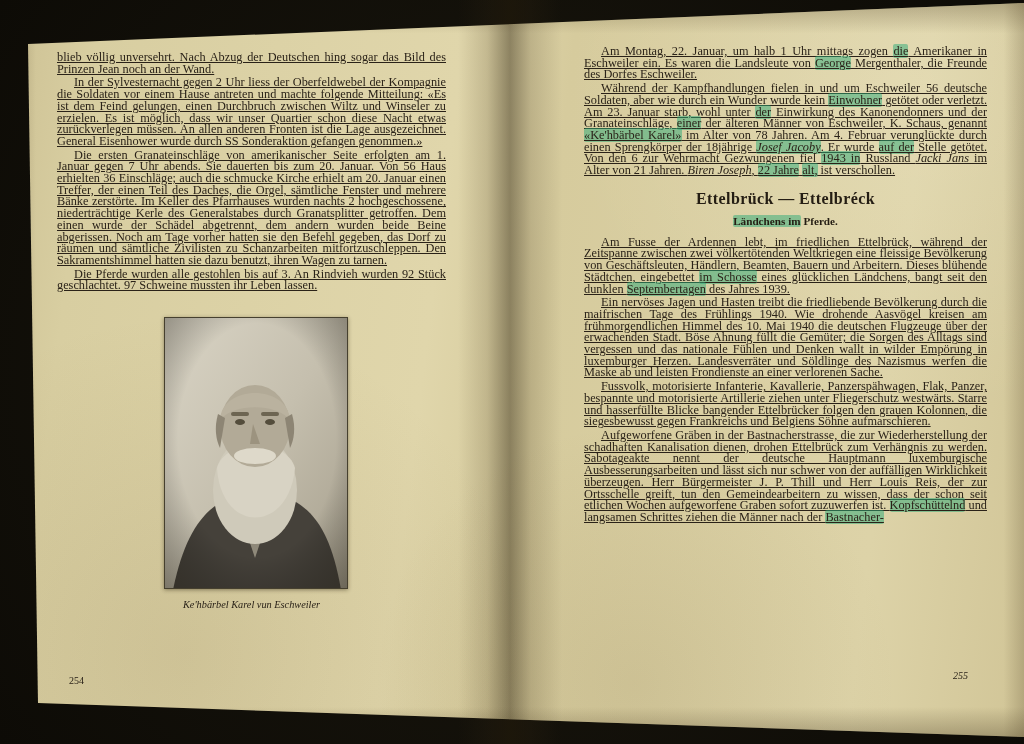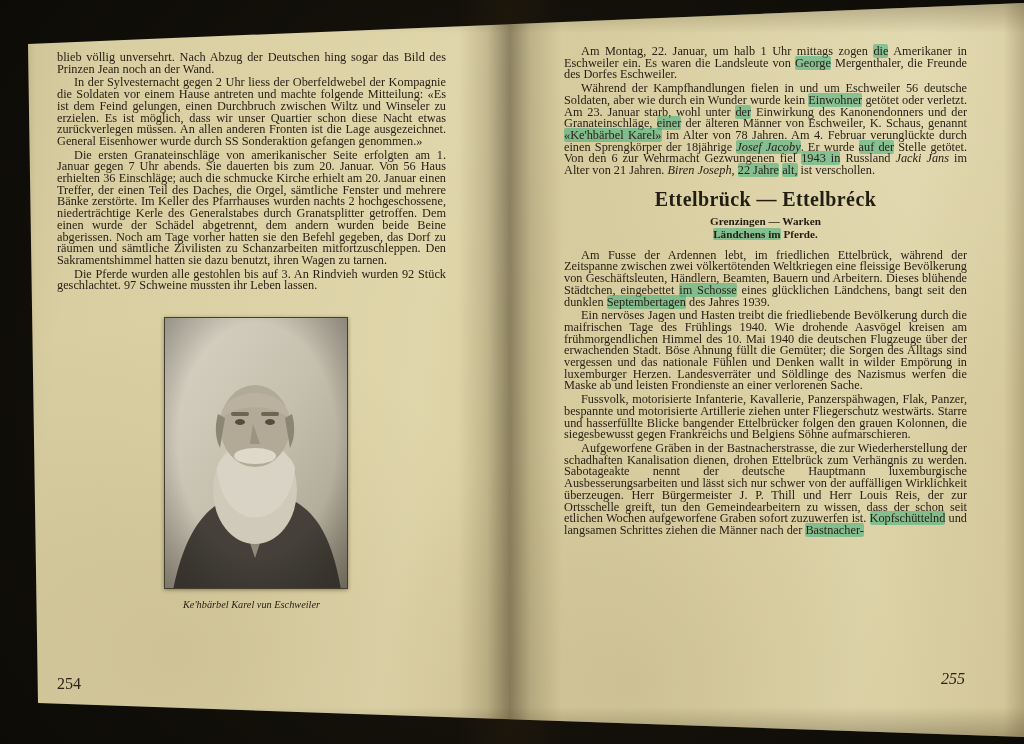--- a/index.html
+++ b/index.html
@@ -37,51 +37,51 @@
       rgba(58,44,20,0) 0%, rgba(58,44,20,.16) 28%,
       rgba(40,30,11,.44) 50%, rgba(58,44,20,.18) 70%, rgba(58,44,20,0) 100%);
   }
 
   .col {
     position:absolute; z-index:3; color:#2a2218;
     font-size:12.3px; line-height:11.7px;
     text-align:justify; hyphens:auto; -webkit-hyphens:auto;
   }
   .col-left  { left:57px;  top:52px; width:389px; }
-  .col-right { left:564px; top:46px; width:403px; }
+  .col-right { left:584px; top:46px; width:403px; }
 
-  .para { margin-bottom:2px; }
+  .para { margin-bottom:2px;text-decoration:underline; }
   .indent { text-indent:17px; }
 
   .hl { background: rgba(44,170,120,.5); border-radius:2px; box-decoration-break:clone; -webkit-box-decoration-break:clone; }
   .it { font-style:italic; }
 
   .section-heading {
-    font-size:20px; font-weight:bold; text-align:center;
+    font-size:16px; font-weight:bold; text-align:center;
     letter-spacing:.4px; margin:13px 0 7px 0; line-height:18px; color:#241d13;
   }
   .subheading {
     font-size:11.2px; font-weight:bold; text-align:center;
     line-height:13px; color:#241d13; text-indent:0;
   }
   .subheadings { margin-bottom:9px; }
 
   .photo-figure { width:176px; margin:25px auto 0 auto; text-align:center; }
   .photo {
     width:184px; height:272px; border:1px solid #46402f;
     box-shadow: 0 1px 4px rgba(40,30,10,.45), inset 0 0 14px rgba(30,25,12,.5);
     background:#b9b3a2; overflow:hidden;
   }
   .photo svg { display:block; }
   .caption {
     font-style:italic; font-size:10.3px; line-height:12px;
     margin-top:10px; color:#2a2218; text-align:center;
   }
 
-  .pagenum { position:absolute; z-index:3; font-size:16px; color:#2a2218; }
+  .pagenum { position:absolute; z-index:3; font-size:10px; color:#2a2218;margin-left:12px; }
   .pn-left  { left:57px;  top:675px; }
   .pn-right { left:941px; top:670px;font-style:italic; }
 </style>
 </head>
 <body>
 
 <div class="scan">
 
   <div class="paper"></div>
   <div class="gutter"></div>
@@ -129,21 +129,20 @@
     </figure>
   </div>
   <div class="pagenum pn-left">254</div>
 
   <div class="col col-right">
     <p class="para indent"><span>Am Montag, 22. Januar, um halb 1 Uhr mittags zogen </span><span class="hl">die</span><span> Amerikaner in Eschweiler ein. Es waren die Landsleute von </span><span class="hl">George</span><span> Mergenthaler, die Freunde des Dorfes Eschweiler.</span></p>
     <p class="para indent"><span>Während der Kampfhandlungen fielen in und um Eschweiler 56 deutsche Soldaten, aber wie durch ein Wunder wurde kein </span><span class="hl">Einwohner</span><span> getötet oder verletzt. Am 23. Januar starb, wohl unter </span><span class="hl">der</span><span> Einwirkung des Kanonendonners und der Granateinschläge, </span><span class="hl">einer</span><span> der älteren Männer von Eschweiler, K. Schaus, genannt </span><span class="hl">«Ke'hbärbel Karel»</span><span> im Alter von 78 Jahren. Am 4. Februar verunglückte durch einen Sprengkörper der 18jährige </span><span class="hl it">Josef Jacoby</span><span>. Er wurde </span><span class="hl">auf der</span><span> Stelle getötet. Von den 6 zur Wehrmacht Gezwungenen fiel </span><span class="hl">1943 in</span><span> Russland </span><span class="it">Jacki Jans</span><span> im Alter von 21 Jahren. </span><span class="it">Biren Joseph</span><span>, </span><span class="hl">22 Jahre</span><span> </span><span class="hl">alt,</span><span> ist verschollen.</span></p>
 
     <h2 class="section-heading">Ettelbrück — Ettelbréck</h2>
     <div class="subheadings">
-      <h3 class="subheading"><span>Grenzingen — Warken</span></h3>
       <h3 class="subheading"><span class="hl">Ländchens im</span><span> Pferde.</span></h3>
     </div>
 
     <p class="para indent"><span>Am Fusse der Ardennen lebt, im friedlichen Ettelbrück, während der Zeitspanne zwischen zwei völkertötenden Weltkriegen eine fleissige Bevölkerung von Geschäftsleuten, Händlern, Beamten, Bauern und Arbeitern. Dieses blühende Städtchen, eingebettet </span><span class="hl">im Schosse</span><span> eines glücklichen Ländchens, bangt seit den dunklen </span><span class="hl">Septembertagen</span><span> des Jahres 1939.</span></p>
     <p class="para indent"><span>Ein nervöses Jagen und Hasten treibt die friedliebende Bevölkerung durch die maifrischen Tage des Frühlings 1940. Wie drohende Aasvögel kreisen am frühmorgendlichen Himmel des 10. Mai 1940 die deutschen Flugzeuge über der erwachenden Stadt. Böse Ahnung füllt die Gemüter; die Sorgen des Alltags sind vergessen und das nationale Fühlen und Denken wallt in wilder Empörung in luxemburger Herzen. Landesverräter und Söldlinge des Nazismus werfen die Maske ab und leisten Frondienste an einer verlorenen Sache.</span></p>
     <p class="para indent"><span>Fussvolk, motorisierte Infanterie, Kavallerie, Panzerspähwagen, Flak, Panzer, bespannte und motorisierte Artillerie ziehen unter Fliegerschutz westwärts. Starre und hasserfüllte Blicke bangender Ettelbrücker folgen den grauen Kolonnen, die siegesbewusst gegen Frankreichs und Belgiens Söhne aufmarschieren.</span></p>
     <p class="para indent"><span>Aufgeworfene Gräben in der Bastnacherstrasse, die zur Wiederherstellung der schadhaften Kanalisation dienen, drohen Ettelbrück zum Verhängnis zu werden. Sabotageakte nennt der deutsche Hauptmann luxemburgische Ausbesserungsarbeiten und lässt sich nur schwer von der auffälligen Wirklichkeit überzeugen. Herr Bürgermeister J. P. Thill und Herr Louis Reis, der zur Ortsschelle greift, tun den Gemeindearbeitern zu wissen, dass der schon seit etlichen Wochen aufgeworfene Graben sofort zuzuwerfen ist. </span><span class="hl">Kopfschüttelnd</span><span> und langsamen Schrittes ziehen die Männer nach der </span><span class="hl">Bastnacher-</span></p>
   </div>
   <div class="pagenum pn-right">255</div>
 

